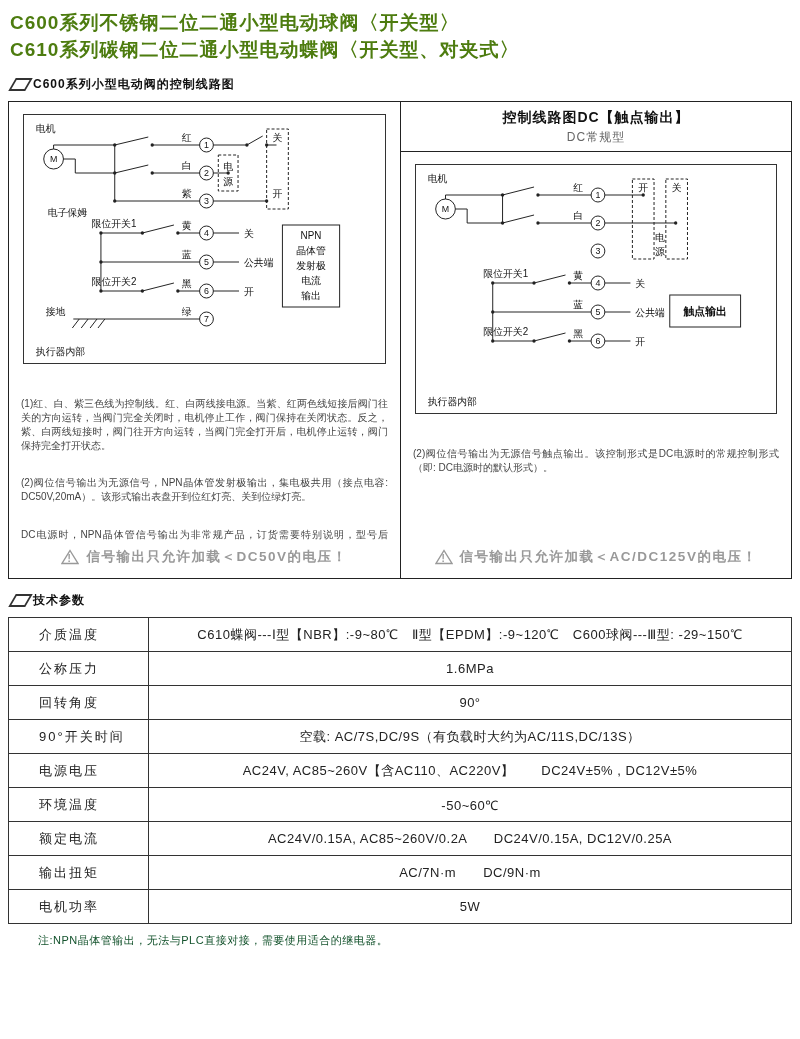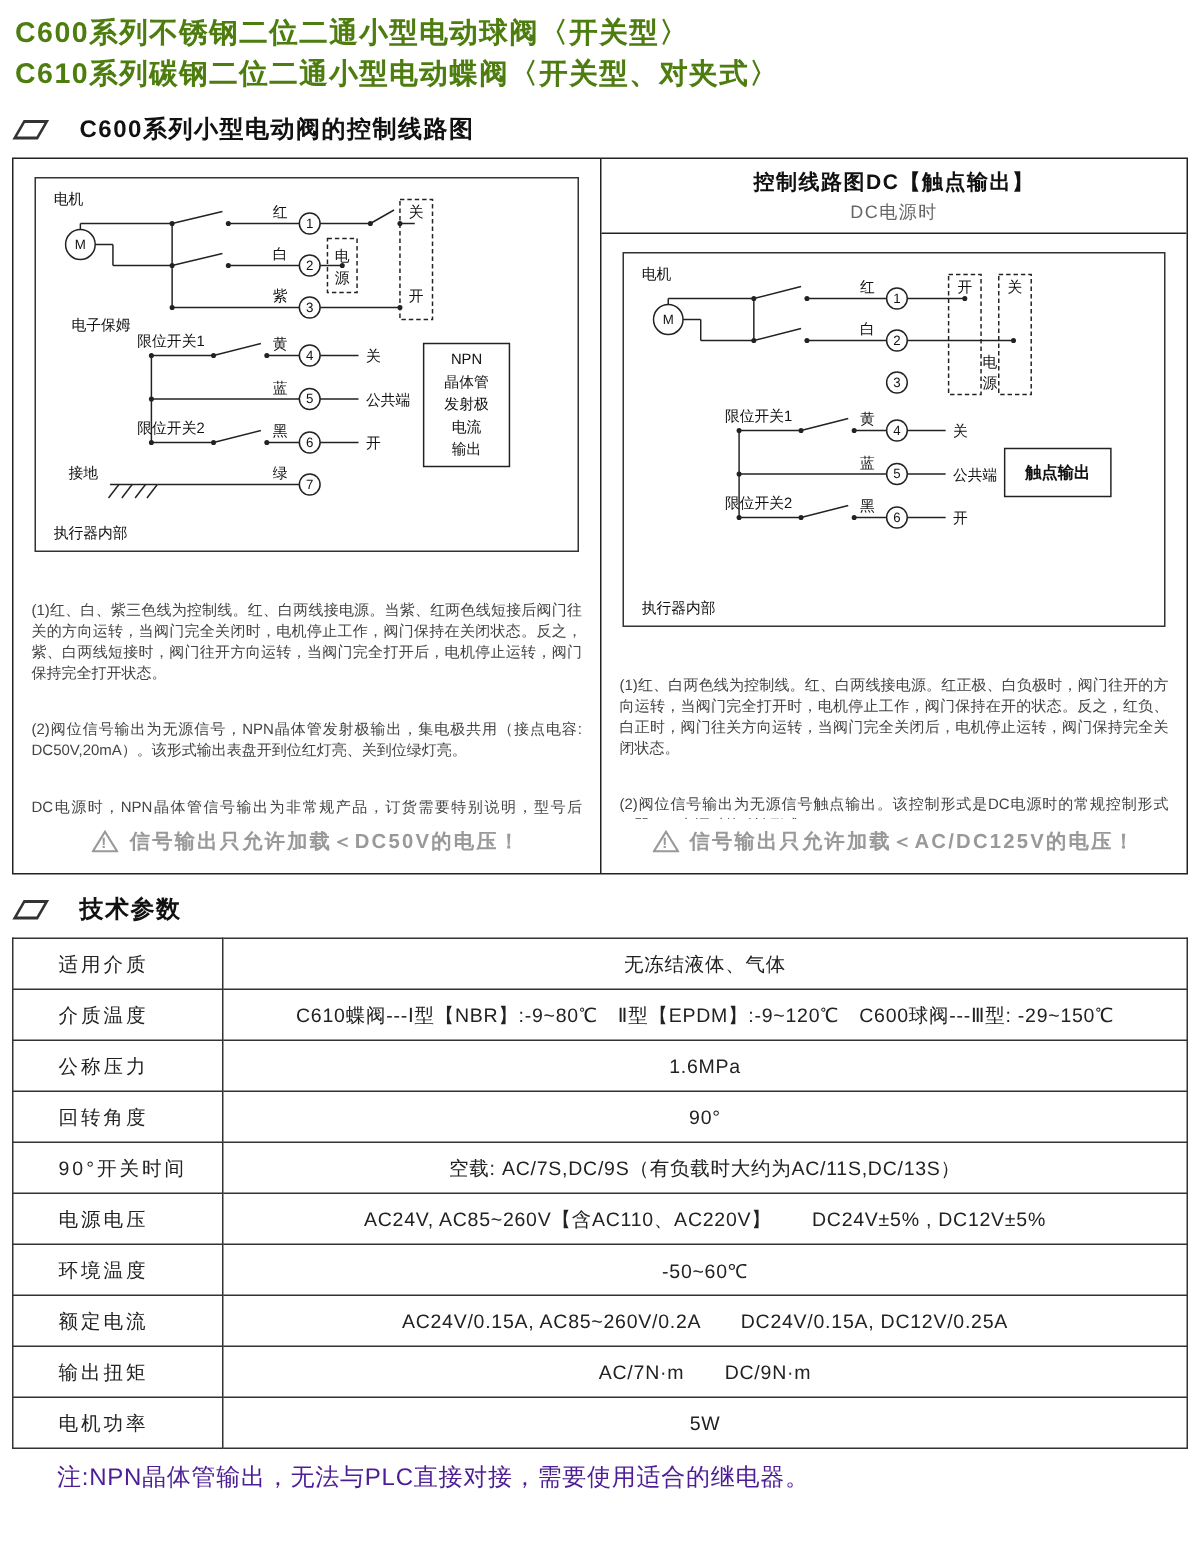--- a/index.html
+++ b/index.html
@@ -3,21 +3,21 @@
 <meta charset="utf-8">
 <style>
   * { margin:0; padding:0; box-sizing:border-box; }
   html,body { background:#fff; }
   body { width:800px; font-family:"Liberation Sans", sans-serif; color:#111; }
   .page { width:800px; height:1039px; padding:8px 8px 4px; background:#fff; overflow:hidden; }
 
   .titles { padding:2px 0 0 2px; }
   .title-line { font-size:19px; font-weight:bold; letter-spacing:1px; line-height:1.4; color:#4d7c0f; }
 
-  .section-header { display:flex; align-items:center; gap:24px; margin:13px 0 8px 4px; font-size:16px; font-weight:bold; letter-spacing:1px; }
+  .section-header { display:flex; align-items:center; gap:4px; margin:13px 0 8px 4px; font-size:12px; font-weight:bold; letter-spacing:1px; }
   .flag-icon { width:17px; height:13px; border:2px solid #333; transform:skewX(-30deg); display:inline-block; flex:0 0 auto; }
 
   .main-box { border:1.5px solid #222; display:flex; height:478px; }
   .col { width:50%; display:flex; flex-direction:column; }
   .col + .col { border-left:1.5px solid #222; }
   .col-header { text-align:center; padding:7px 0 5px; border-bottom:1.5px solid #222; }
   .col-title { font-size:14px; font-weight:bold; letter-spacing:1px; }
   .col-subtitle { font-size:12px; color:#666; margin-top:2px; letter-spacing:1px; }
 
   .diagram-wrap { padding:12px 14px 4px; }
@@ -26,21 +26,21 @@
   .notes { flex:1 1 auto; padding:5px 12px 0; font-size:10px; color:#444; line-height:1.38; text-align:justify; overflow:hidden; }
   .notes p { margin-bottom:2px;margin-top:24px; }
 
   .warning { display:flex; align-items:center; justify-content:center; gap:7px; color:#999; font-weight:bold; font-size:13.5px; letter-spacing:1.5px; padding:6px 0 12px; }
 
   table.specs { width:100%; border-collapse:collapse; margin-top:4px; border:1.5px solid #333; }
   .specs td { border:1px solid #333; height:34px; font-size:13px; color:#222; }
   .specs td.label { width:140px; padding-left:30px; letter-spacing:2px; }
   .specs td.value { text-align:center; letter-spacing:0.5px; }
 
-  .footnote { font-size:16px; color:#4c1d95; margin-top:9px; padding-left:30px; letter-spacing:0.5px; }
+  .footnote { font-size:11px; color:#14532d; margin-top:9px; padding-left:30px; letter-spacing:0.5px; }
 
   svg text { font-family:"Liberation Sans", sans-serif; }
 </style>
 </head>
 <body>
 
 <div class="page">
 
   <div class="titles">
     <div class="title-line">C600系列不锈钢二位二通小型电动球阀〈开关型〉</div>
@@ -168,21 +168,21 @@
           <path d="M9 1.5 L17 14.5 H1 Z" fill="none" stroke="#999" stroke-width="1.4"></path>
           <text x="9" y="12.5" font-size="10" font-weight="bold" fill="#999" text-anchor="middle">!</text>
         </svg>
         <span>信号输出只允许加载＜DC50V的电压！</span>
       </div>
     </div>
 
     <div class="col">
       <div class="col-header">
         <div class="col-title">控制线路图DC【触点输出】</div>
-        <div class="col-subtitle">DC电源时</div>
+        <div class="col-subtitle">DC常规型</div>
       </div>
       <div class="diagram-wrap">
         <svg class="diagram-box" viewBox="0 0 366 248" preserveAspectRatio="none">
           <g stroke="#222" stroke-width="1" fill="none">
             <circle cx="30" cy="44" r="10"></circle>
             <line x1="30" y1="34" x2="30" y2="30"></line>
             <line x1="30" y1="30" x2="88" y2="30"></line>
             <line x1="88" y1="30" x2="120" y2="22"></line>
             <line x1="124" y1="30" x2="178" y2="30"></line>
             <line x1="40" y1="44" x2="52" y2="44"></line>
@@ -251,45 +251,40 @@
             <text x="114" y="170" text-anchor="end">限位开关2</text>
             <text x="223" y="122">关</text>
             <text x="223" y="151">公共端</text>
             <text x="223" y="180">开</text>
             <text x="294" y="150" text-anchor="middle" font-size="11" font-weight="bold">触点输出</text>
             <text x="12" y="240">执行器内部</text>
           </g>
         </svg>
       </div>
       <div class="notes">
-        <p>(1)红、白两色线为控制线。红、白两线接电源。红正极、白负极时，阀门往开的方向运转，当阀门完全打开时，电机停止工作，阀门保持在开的状态。反之，红负、白正时，阀门往关方向运转，当阀门完全关闭后，电机停止运转，阀门保持完全关闭状态。</p>
         <p>(2)阀位信号输出为无源信号触点输出。该控制形式是DC电源时的常规控制形式（即: DC电源时的默认形式）。</p>
       </div>
       <div class="warning">
         <svg width="18" height="16" viewBox="0 0 18 16">
           <path d="M9 1.5 L17 14.5 H1 Z" fill="none" stroke="#999" stroke-width="1.4"></path>
           <text x="9" y="12.5" font-size="10" font-weight="bold" fill="#999" text-anchor="middle">!</text>
         </svg>
         <span>信号输出只允许加载＜AC/DC125V的电压！</span>
       </div>
     </div>
   </div>
 
   <div class="section-header">
     <span class="flag-icon"></span>
     <span>技术参数</span>
   </div>
 
   <table class="specs">
     <tbody>
       <tr>
-        <td class="label">适用介质</td>
-        <td class="value">无冻结液体、气体</td>
-      </tr>
-      <tr>
         <td class="label">介质温度</td>
         <td class="value">C610蝶阀---Ⅰ型【NBR】:-9~80℃　Ⅱ型【EPDM】:-9~120℃　C600球阀---Ⅲ型: -29~150℃</td>
       </tr>
       <tr>
         <td class="label">公称压力</td>
         <td class="value">1.6MPa</td>
       </tr>
       <tr>
         <td class="label">回转角度</td>
         <td class="value">90°</td>

